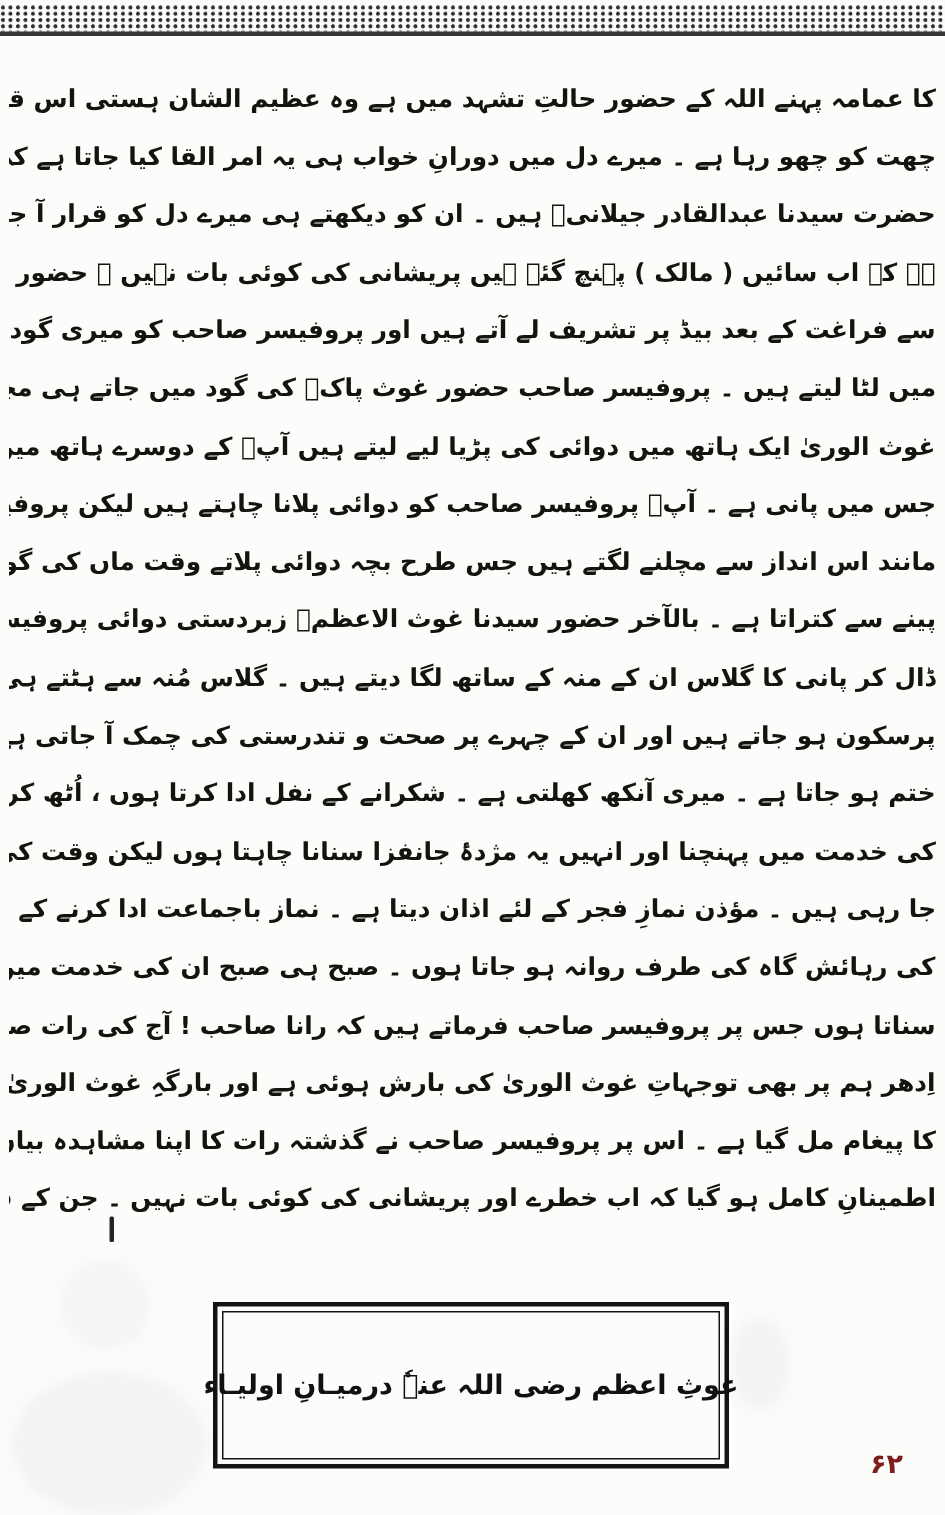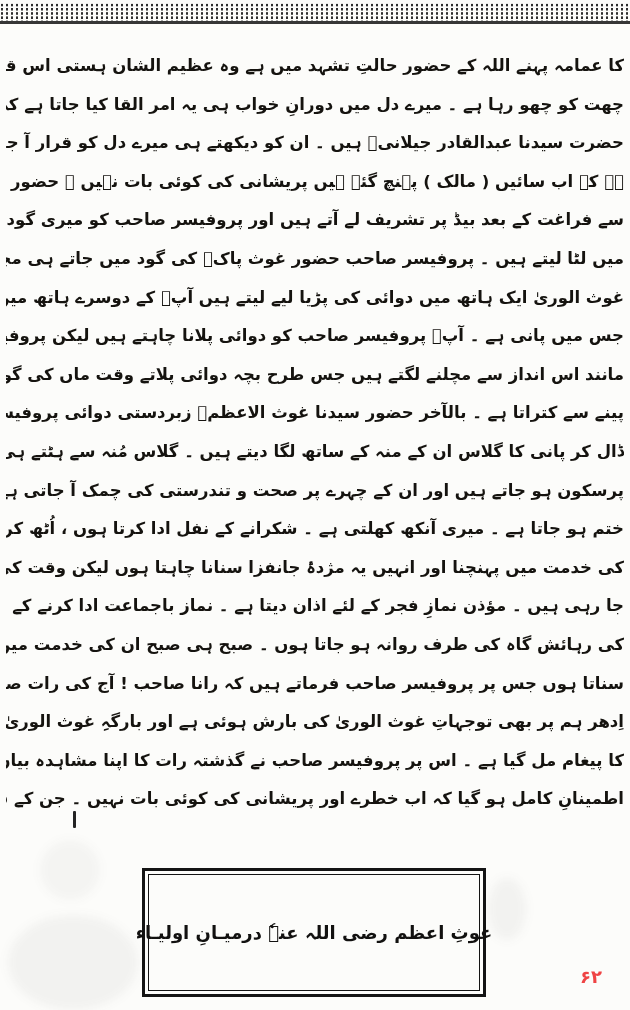--- a/index.html
+++ b/index.html
@@ -41,21 +41,21 @@
     text-align-last:justify;
     color:#15130f;
   }
   .line.last{
     text-align:right;
     text-align-last:right;
     padding-left:150px;
   }
   
   .quote-box{
-    position:absolute;left:142px;top:868px;width:344px;height:129px;
+    position:absolute;left:142px;top:868px;width:344px;height:111px;
     border:3.5px solid #141414;
     box-sizing:border-box;
     padding:3px;
     background:#fcfcfa;
   }
   .quote-box-inner{
     width:100%;height:100%;
     box-sizing:border-box;
     border:1.6px solid #141414;
     display:flex;flex-direction:column;justify-content:center;align-items:center;
@@ -66,21 +66,21 @@
     font-size:18px;
     font-weight:bold;
     line-height:26px;
     white-space:nowrap;
     color:#121110;
     text-align:center;
   }
   
   .page-number{
     position:absolute;top:966px;right:28px;
-    font-size:18px;font-weight:bold;color:#ef4444;
+    font-size:18px;font-weight:bold;color:#7f1d1d;
     letter-spacing:2px;
   }
   
   .smudge{
     position:absolute;border-radius:50%;
     background:rgba(60,60,60,0.05);
     filter:blur(5px);
     pointer-events:none;
   }
   .smudge.s1{left:8px;top:915px;width:130px;height:95px;}

